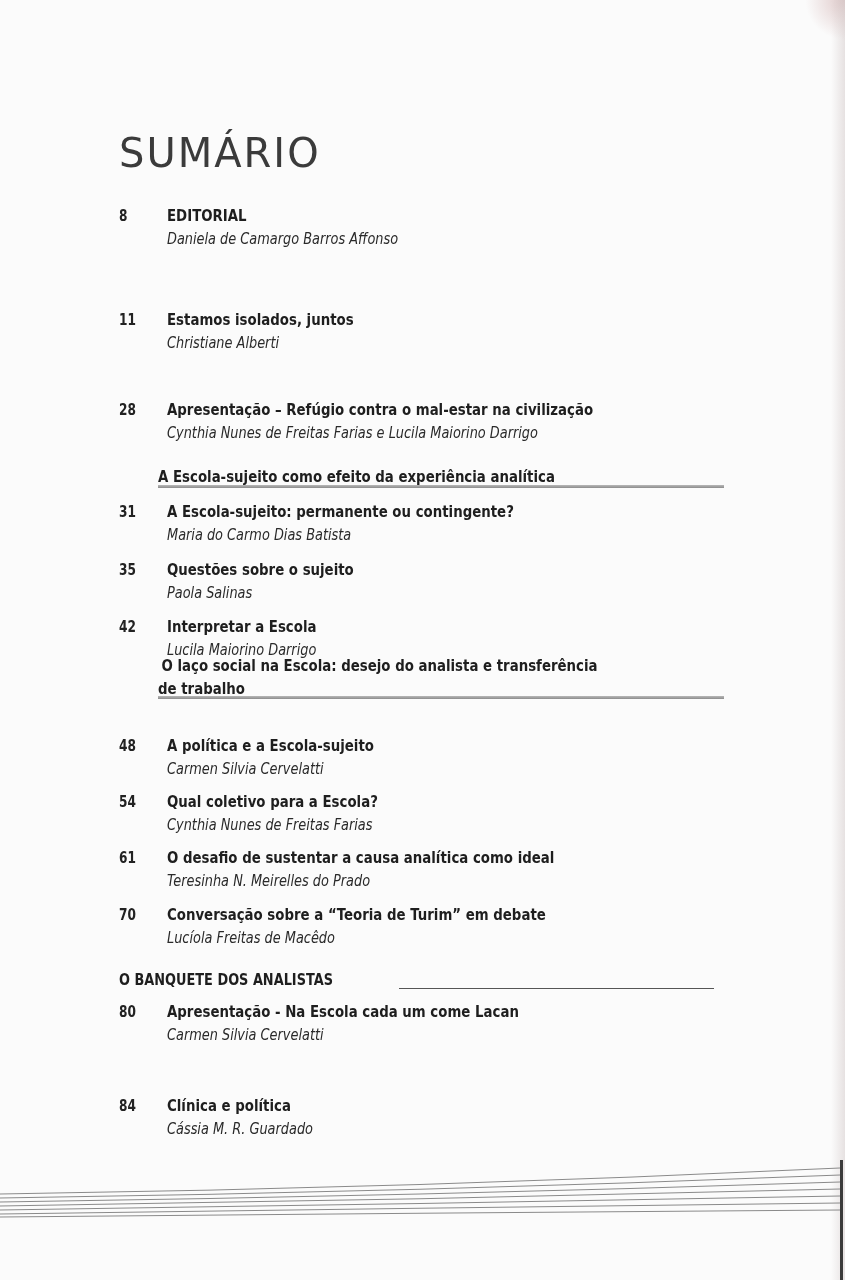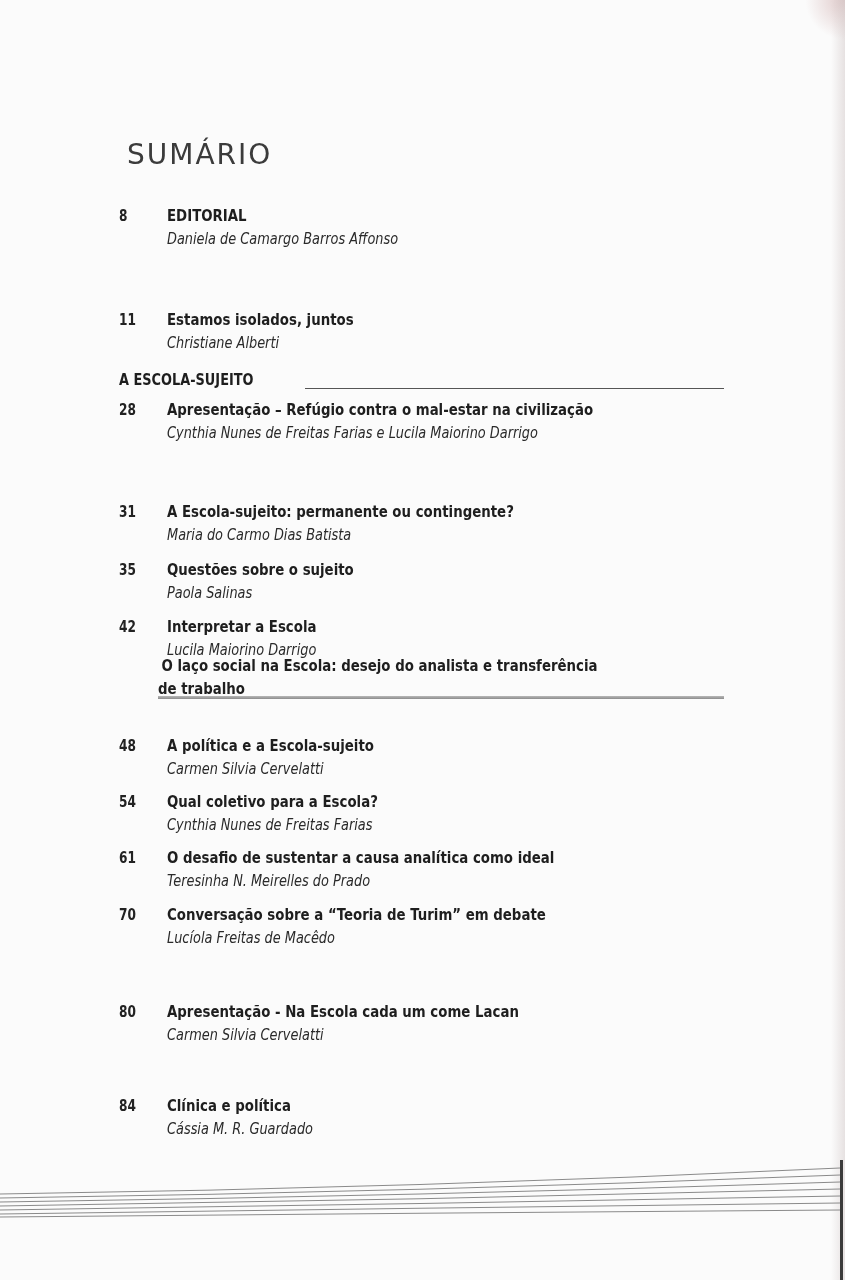--- a/index.html
+++ b/index.html
@@ -17,22 +17,22 @@
       position: absolute; right: 2px; top: 1160px; width: 3px; height: 120px;
       background: #3a3a3a;
     }
     .corner-tint {
       position: absolute; right: 0; top: 0; width: 40px; height: 40px;
       background: radial-gradient(circle at top right, rgba(200,160,160,0.55), rgba(255,255,255,0) 70%);
     }
     .title {
       position: absolute; left: 119px; top: 130px;
       font-family: "DejaVu Sans", sans-serif;
-      font-size: 28px; letter-spacing: 2px; color: #3b3b3b; font-weight: normal;
-      margin: 8px;
+      font-size: 40px; letter-spacing: 2px; color: #3b3b3b; font-weight: normal;
+      margin: 0;
     }
     .toc { position: absolute; left: 0; top: 0; width: 845px; height: 1280px; }
     .entry { position: absolute; left: 119px; width: 620px; }
     .num {
       position: absolute; left: 0; top: 0; width: 44px;
       font-family: "DejaVu Sans Condensed", "DejaVu Sans", sans-serif;
       font-weight: bold; font-size: 15px; color: #222;
       transform: scaleX(0.9); transform-origin: left;
     }
     .etitle {
@@ -85,30 +85,30 @@
     <span class="etitle">EDITORIAL</span>
     <span class="author">Daniela de Camargo Barros Affonso</span>
   </div>
 
   <div class="entry" style="top:311px;">
     <span class="num">11</span>
     <span class="etitle">Estamos isolados, juntos</span>
     <span class="author">Christiane Alberti</span>
   </div>
 
-  <div class="section" style="top:371px;">
-    <span class="label">A ESCOLA-SUJEITO</span>
-    <div class="rule" style="left:186px;"></div>
-  </div>
   <div class="entry" style="top:401px;">
     <span class="num">28</span>
     <span class="etitle">Apresentação – Refúgio contra o mal-estar na civilização</span>
     <span class="author">Cynthia Nunes de Freitas Farias e  Lucila Maiorino Darrigo</span>
   </div>
 
+  <div class="subsection" style="top:466px; height:26px;">
+    <div class="label">A Escola-sujeito como efeito da experiência analítica</div>
+    <div class="rule" style="top:19px;"></div>
+  </div>
   <div class="entry" style="top:503px;">
     <span class="num">31</span>
     <span class="etitle">A Escola-sujeito: permanente ou contingente?</span>
     <span class="author">Maria do Carmo Dias Batista</span>
   </div>
   <div class="entry" style="top:561px;">
     <span class="num">35</span>
     <span class="etitle">Questões sobre o sujeito</span>
     <span class="author">Paola Salinas</span>
   </div>
@@ -137,20 +137,24 @@
     <span class="num">61</span>
     <span class="etitle">O desafio de sustentar a causa analítica como ideal</span>
     <span class="author">Teresinha N. Meirelles do Prado</span>
   </div>
   <div class="entry" style="top:906px;">
     <span class="num">70</span>
     <span class="etitle">Conversação sobre a “Teoria de Turim” em debate</span>
     <span class="author">Lucíola Freitas de Macêdo</span>
   </div>
 
+  <div class="section" style="top:971px;">
+    <span class="label">O BANQUETE DOS ANALISTAS</span>
+    <div class="rule" style="left:280px; right:10px;"></div>
+  </div>
   <div class="entry" style="top:1003px;">
     <span class="num">80</span>
     <span class="etitle">Apresentação - Na Escola cada um come Lacan</span>
     <span class="author">Carmen Silvia Cervelatti</span>
   </div>
 
   <div class="entry" style="top:1097px;">
     <span class="num">84</span>
     <span class="etitle">Clínica e política</span>
     <span class="author">Cássia M. R. Guardado</span>

